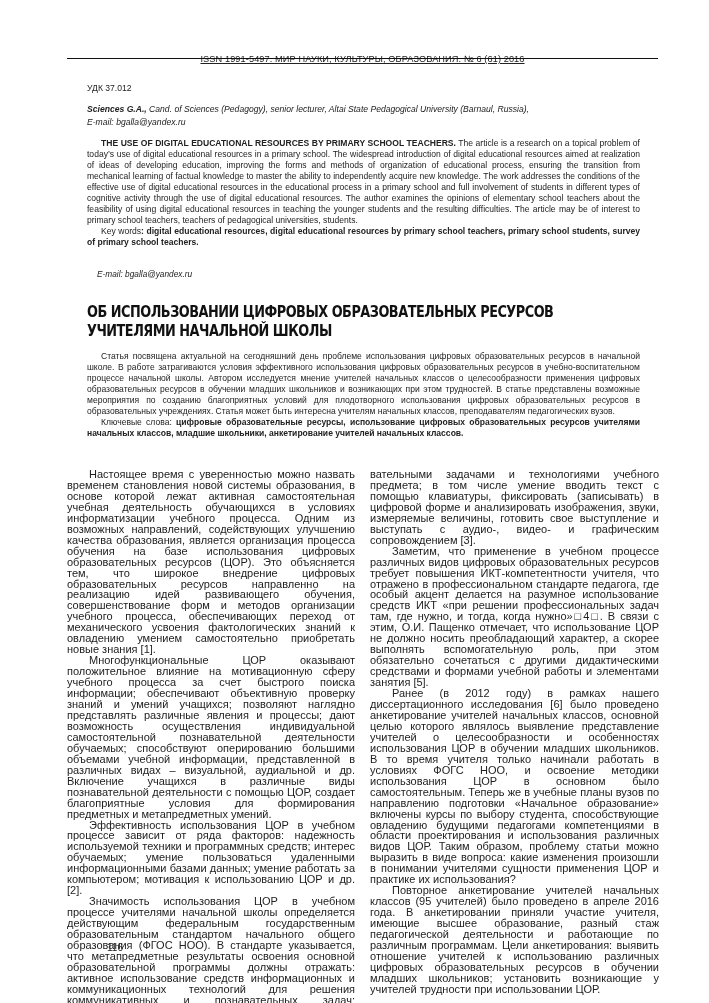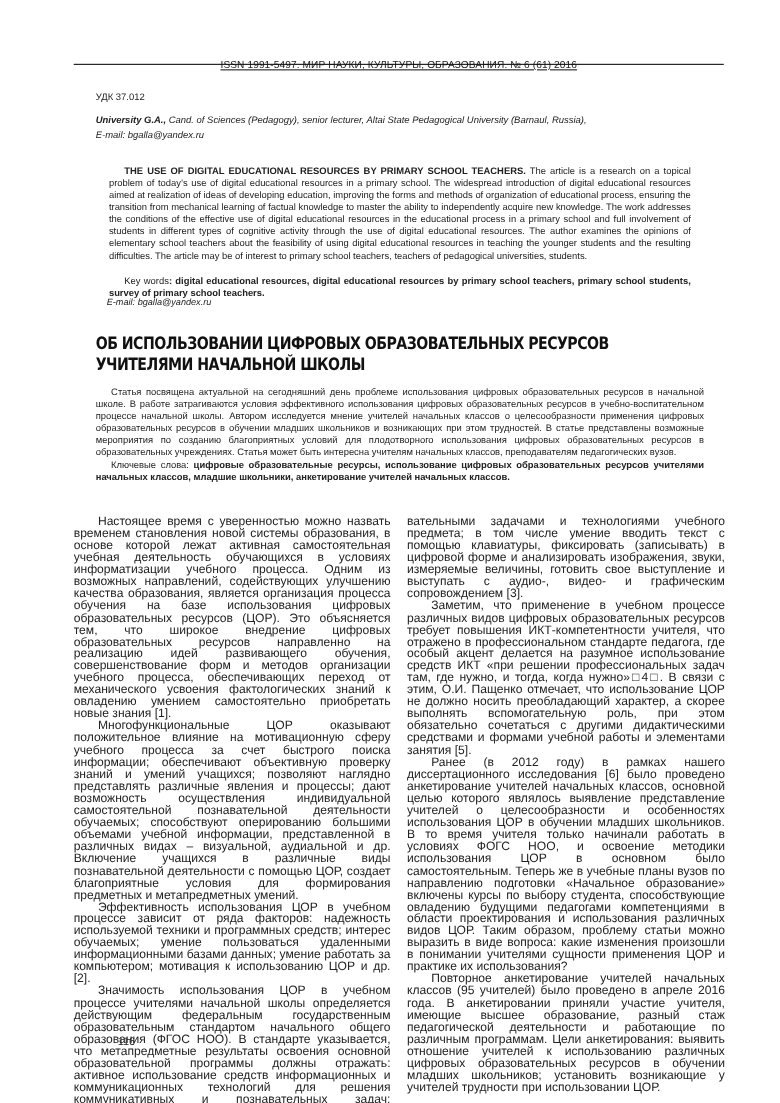--- a/index.html
+++ b/index.html
@@ -3,21 +3,21 @@
 <meta charset="utf-8">
 <style>
   html, body { margin: 0; padding: 0; background: #ffffff; }
   body { width: 709px; height: 1003px; position: relative; overflow: hidden; color: #1a1a1a; font-family: "Liberation Sans", sans-serif; }
   .header { position: absolute; top: 54px; left: 67px; width: 591px; text-align: center; font-size: 9.2px; letter-spacing: 0.1px; color: #222; text-decoration: underline; }
   .header-rule { position: absolute; top: 58px; left: 67px; width: 591px; height: 0; border-top: 1px solid #111; }
   .udk { position: absolute; top: 83px; left: 87px; font-size: 8.6px; color: #222; }
   .author-en { position: absolute; top: 103px; left: 87px; width: 560px; font-size: 8.6px; line-height: 13px; font-style: italic; color: #222; }
   .author-en b { font-style: italic; font-weight: bold; }
   .abstract-en { position: absolute; top: 138px; left: 87px; width: 553px; font-size: 8.55px; line-height: 10.95px; text-align: justify; color: #222; }
-  .abstract-en p { margin: 12px; text-indent: 14px; }
+  .abstract-en p { margin: 0; text-indent: 14px; }
   .abstract-en .kw-label { }
   .author-ru { position: absolute; top: 268px; left: 97px; width: 550px; font-size: 8.3px; line-height: 13.5px; font-style: italic; color: #222; }
   .author-ru b { font-style: italic; }
   .title-ru { position: absolute; top: 303px; left: 87px; width: 560px; font-family: "DejaVu Sans", sans-serif; font-weight: bold; font-size: 15.5px; line-height: 19px; letter-spacing: -0.6px; transform: scaleX(0.83); transform-origin: left top; color: #111; white-space: nowrap; }
   .abstract-ru { position: absolute; top: 351px; left: 87px; width: 553px; font-size: 8.55px; line-height: 10.95px; text-align: justify; color: #222; }
   .abstract-ru p { margin: 0; text-indent: 14px; }
   .abstract-ru .kw-label { }
   .col { position: absolute; top: 469px; font-size: 11px; line-height: 10.95px; text-align: justify; color: #222; }
   .col p { margin: 0; text-indent: 22px; }
   .col.left { left: 67px; width: 288px; }
@@ -27,21 +27,21 @@
 </style>
 </head>
 <body>
 
 <div class="header">ISSN 1991-5497. МИР НАУКИ, КУЛЬТУРЫ, ОБРАЗОВАНИЯ. № 6 (61) 2016</div>
 <div class="header-rule"></div>
 
 <div class="udk">УДК 37.012</div>
 
 <div class="author-en">
-  <div><b>University G.A.,</b><span> Cand. of Sciences (Pedagogy), senior lecturer, Altai State Pedagogical University (Barnaul, Russia),</span></div>
+  <div><b>Sciences G.A.,</b><span> Cand. of Sciences (Pedagogy), senior lecturer, Altai State Pedagogical University (Barnaul, Russia),</span></div>
   <div>E-mail: bgalla@yandex.ru</div>
 </div>
 
 <div class="abstract-en">
   <p><b>THE USE OF DIGITAL EDUCATIONAL RESOURCES BY PRIMARY SCHOOL TEACHERS.</b><span> The article is a research on a topical problem of today’s use of digital educational resources in a primary school. The widespread introduction of digital educational resources aimed at realization of ideas of developing education, improving the forms and methods of organization of educational process, ensuring the transition from mechanical learning of factual knowledge to master the ability to independently acquire new knowledge. The work addresses the conditions of the effective use of digital educational resources in the educational process in a primary school and full involvement of students in different types of cognitive activity through the use of digital educational resources. The author examines the opinions of elementary school teachers about the feasibility of using digital educational resources in teaching the younger students and the resulting difficulties. The article may be of interest to primary school teachers, teachers of pedagogical universities, students.</span></p>
   <p><span class="kw-label">Key words</span><b>: digital educational resources, digital educational resources by primary school teachers, primary school students, survey of primary school teachers.</b></p>
 </div>
 
 <div class="author-ru">
   <div>E-mail: bgalla@yandex.ru</div>

